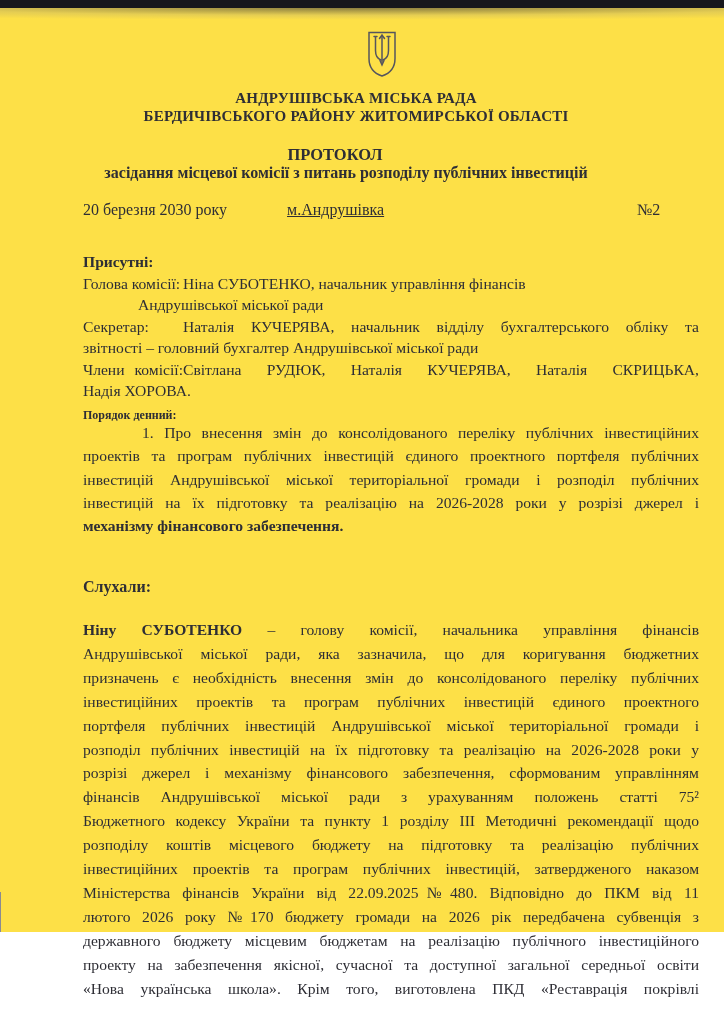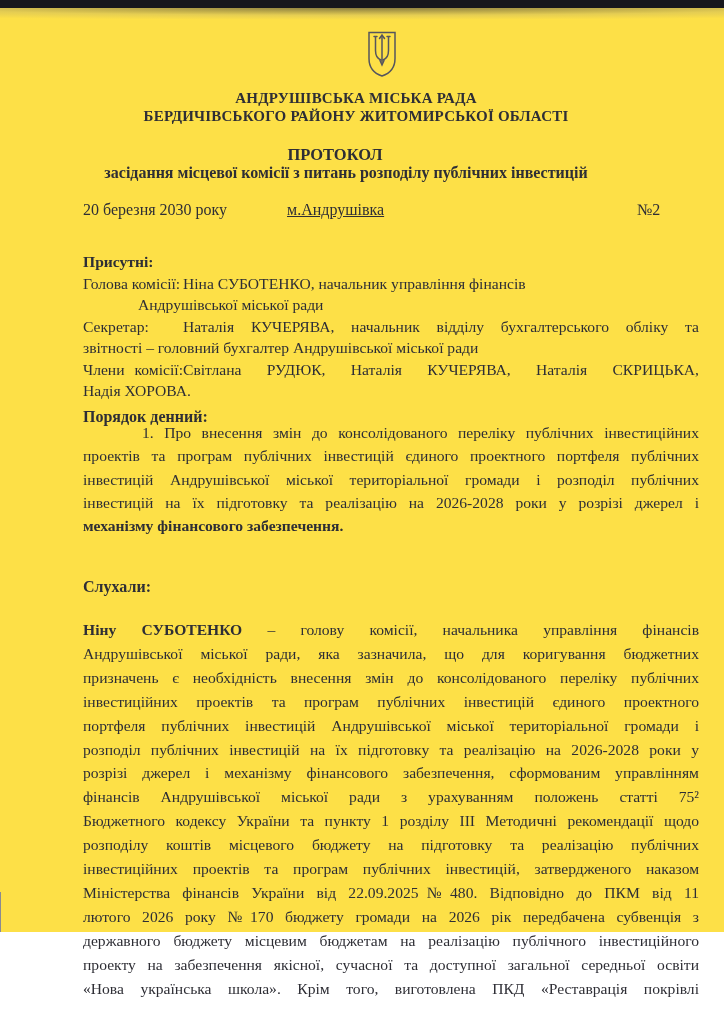--- a/index.html
+++ b/index.html
@@ -51,21 +51,21 @@
   .meta-number { position: absolute; left: 637px; }
   .blk {
     position: absolute; left: 83px; width: 616px;
     font-size: 15.6px;
   }
   .b { font-weight: bold; }
   .attendees { top: 236px; line-height: 21.5px; margin-top: 15px; }
   .att-label { display: inline-block; width: 100px; }
   .att-row.just { text-align: justify; text-align-last: justify; }
   .indent55 { padding-left: 55px; }
-  .agenda-heading { top: 408px; font-size: 16px; }
+  .agenda-heading { top: 408px; font-size: 12px; }
   .agenda { top: 421px; line-height: 23.3px; }
   .agenda .line { text-align: justify; text-align-last: justify; }
   .agenda .line:first-child { text-indent: 59px; }
   .agenda .line:last-child { text-align: left; text-align-last: left; font-weight: bold; }
   .heard-heading { top: 578px; font-size: 16px; }
   .heard { top: 618px; line-height: 23.9px; }
   .heard .line { text-align: justify; text-align-last: justify; }
   .tr-stroke { stroke: #55555e; stroke-width: 3; fill: none; stroke-linecap: round; }
 </style>
 </head>

